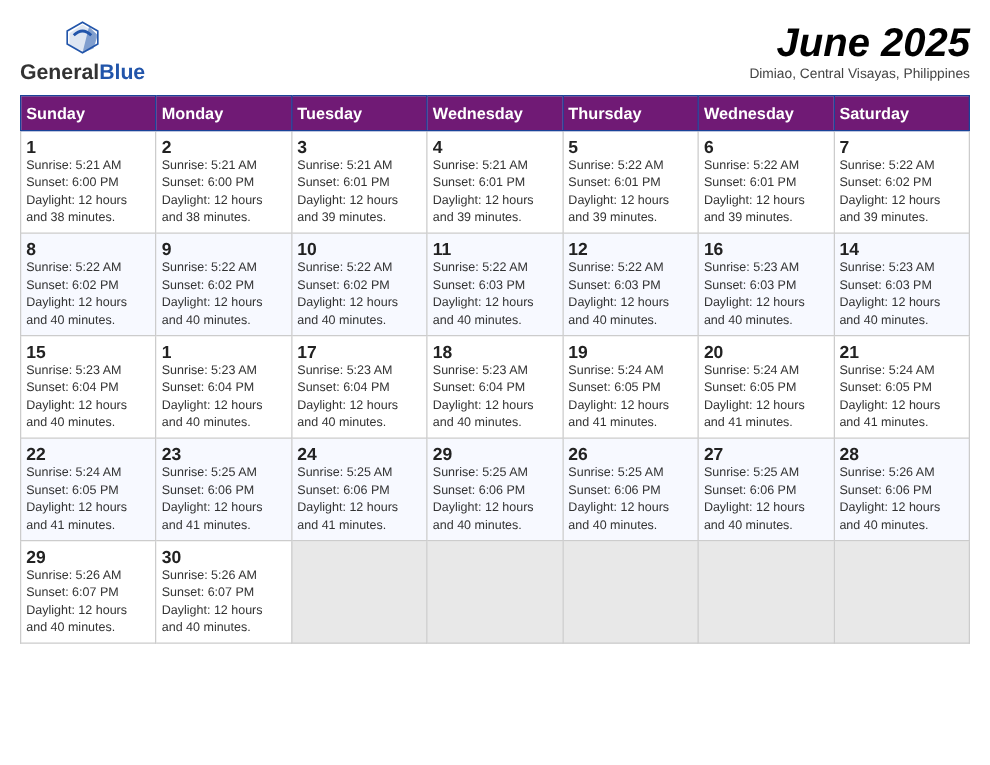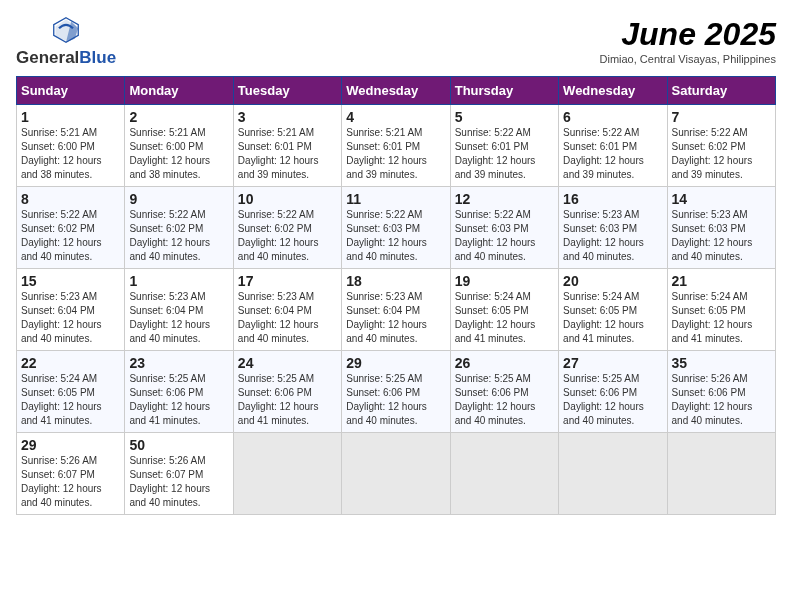--- a/index.html
+++ b/index.html
@@ -228,31 +228,31 @@
         </td>
         <td>
           <span class="day-number">26</span>
           <div class="day-info">Sunrise: 5:25 AM<br>Sunset: 6:06 PM<br>Daylight: 12 hours and 40 minutes.</div>
         </td>
         <td>
           <span class="day-number">27</span>
           <div class="day-info">Sunrise: 5:25 AM<br>Sunset: 6:06 PM<br>Daylight: 12 hours and 40 minutes.</div>
         </td>
         <td>
-          <span class="day-number">35</span>
+          <span class="day-number">28</span>
           <div class="day-info">Sunrise: 5:26 AM<br>Sunset: 6:06 PM<br>Daylight: 12 hours and 40 minutes.</div>
         </td>
       </tr>
       <tr>
         <td>
           <span class="day-number">29</span>
           <div class="day-info">Sunrise: 5:26 AM<br>Sunset: 6:07 PM<br>Daylight: 12 hours and 40 minutes.</div>
         </td>
         <td>
-          <span class="day-number">50</span>
+          <span class="day-number">30</span>
           <div class="day-info">Sunrise: 5:26 AM<br>Sunset: 6:07 PM<br>Daylight: 12 hours and 40 minutes.</div>
         </td>
         <td class="empty"></td>
         <td class="empty"></td>
         <td class="empty"></td>
         <td class="empty"></td>
         <td class="empty"></td>
       </tr>
     </tbody>
 </table>

